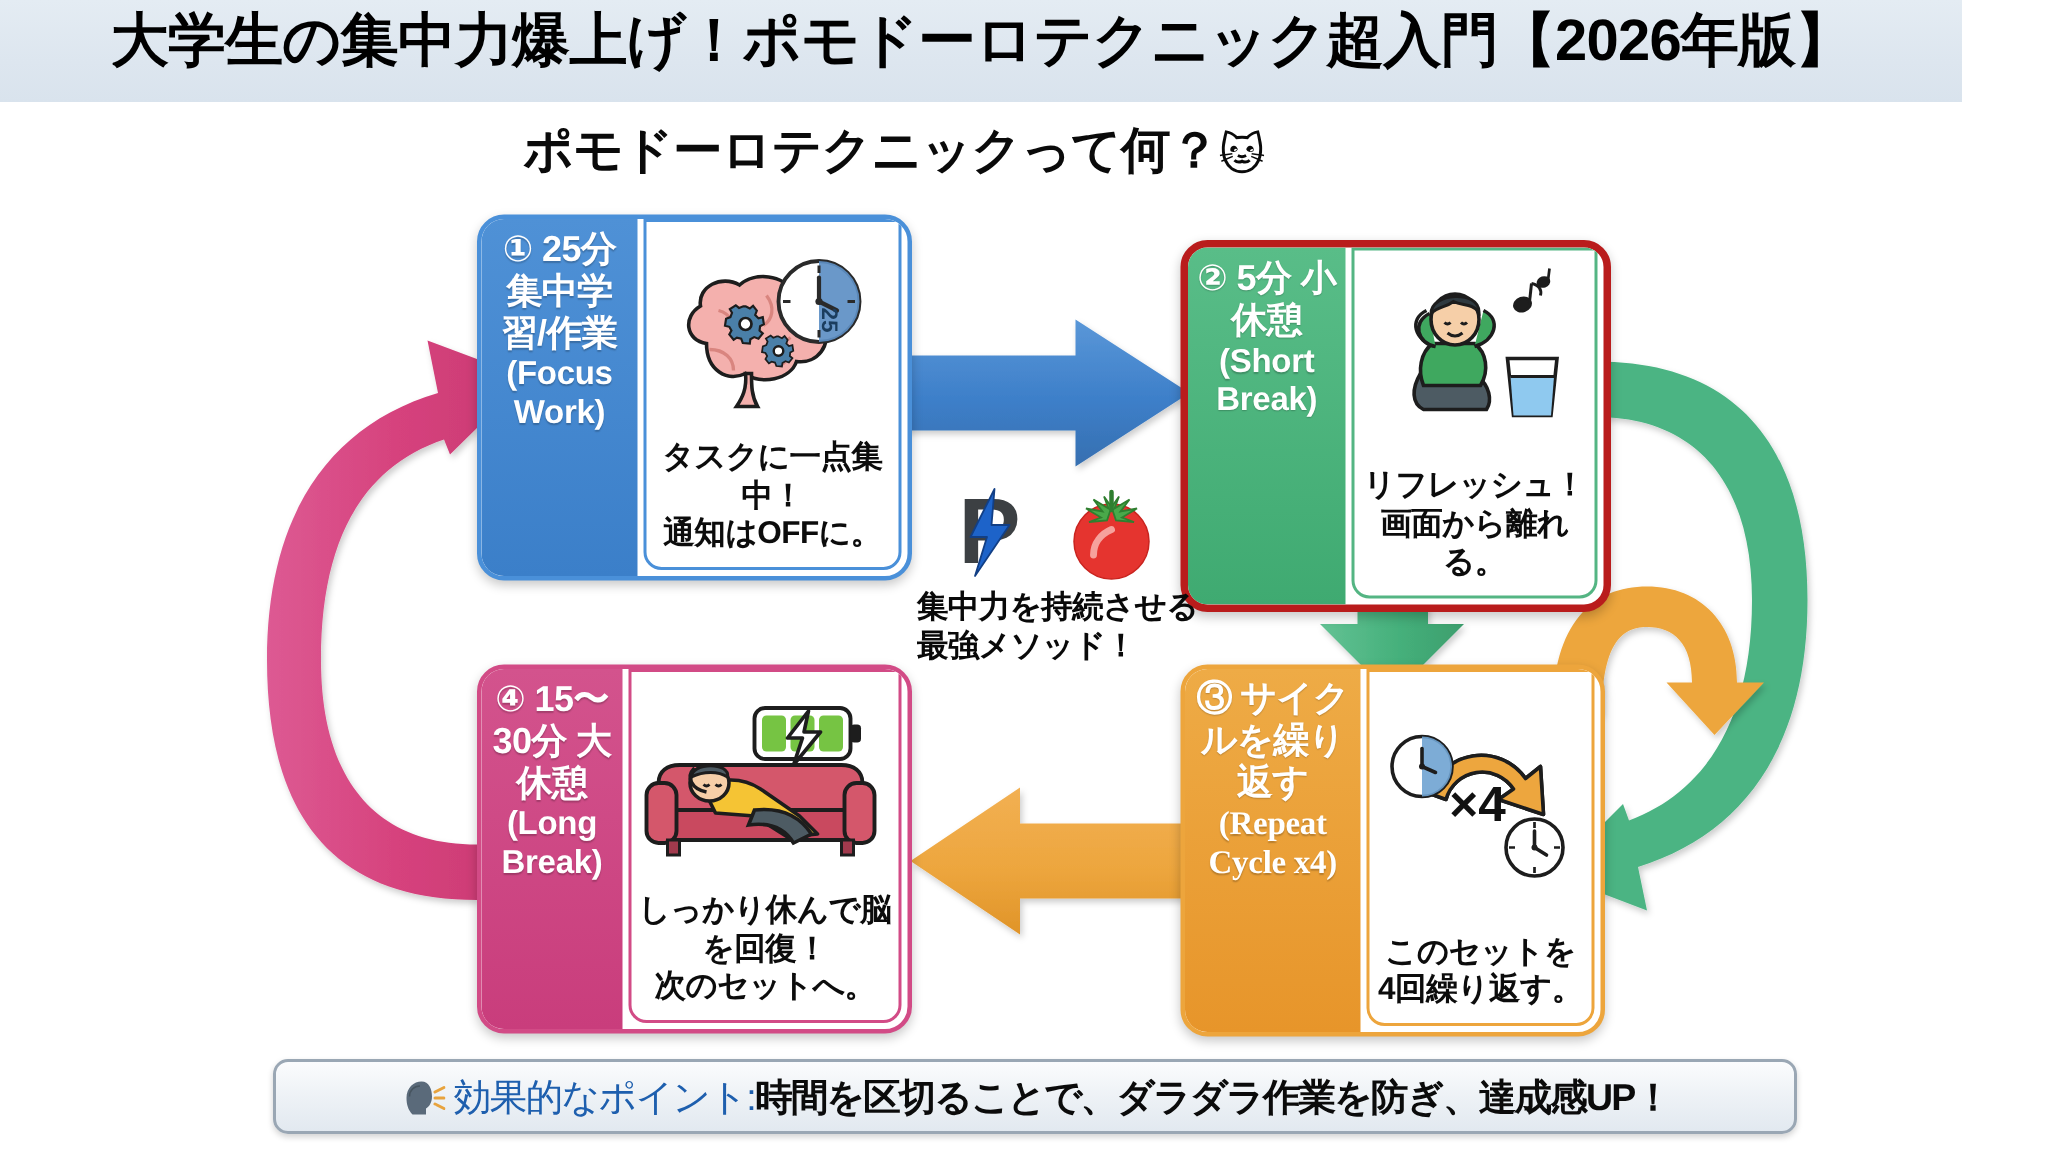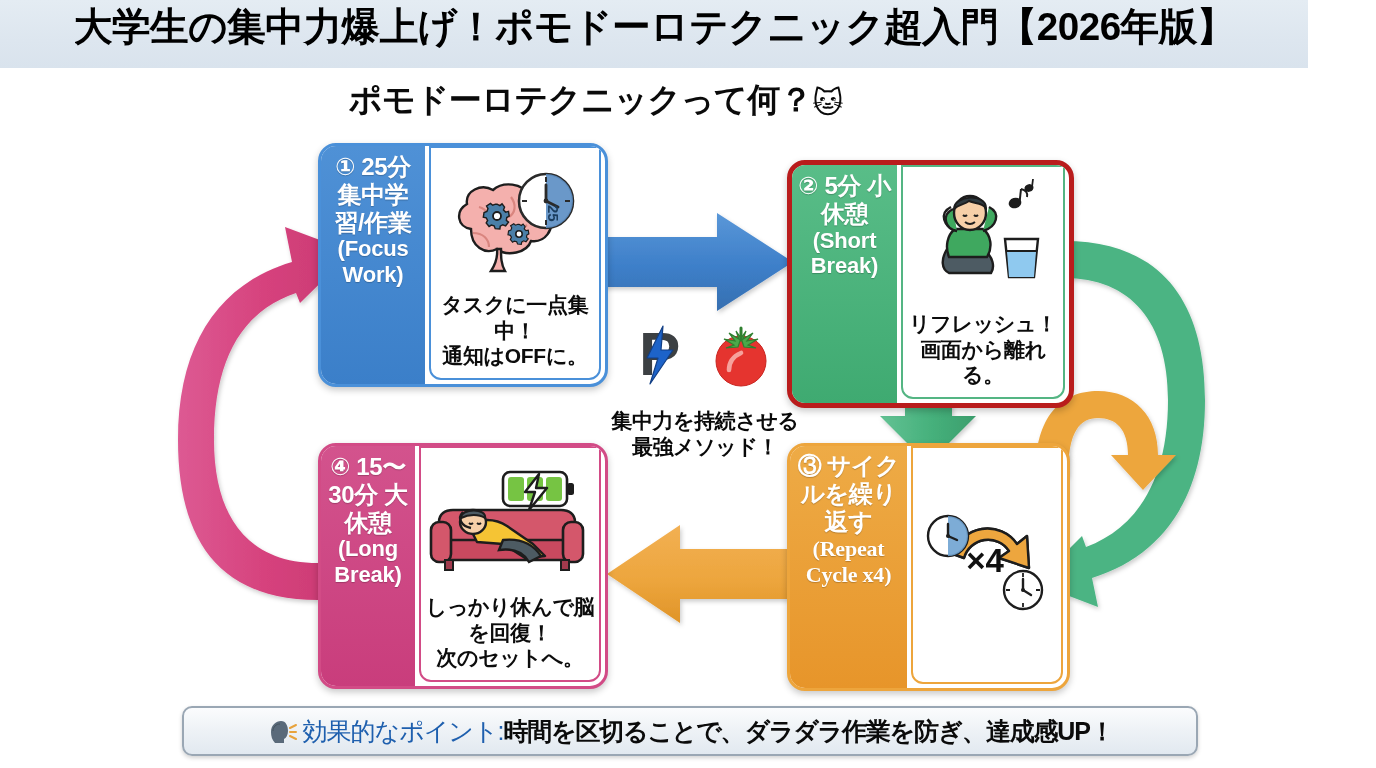--- a/index.html
+++ b/index.html
@@ -78,21 +78,21 @@
   #card4 .card-head{background:linear-gradient(180deg,#d3538d 0%,#c93d7c 100%);}
   #card4 .card-body{border:2px solid #d24b86;}
 
   
   #center-block{
     position:absolute;left:585px;top:318px;width:240px;
     display:flex;flex-direction:column;align-items:center;
   }
   #center-logos{display:flex;align-items:center;justify-content:center;height:72px;gap:2px;}
   #center-text{
-    margin-top:18px;text-align:center;font-size:21px;font-weight:bold;color:#090909;
+    margin-top:2px;font-size:21px;font-weight:bold;color:#090909;
     line-height:1.22;letter-spacing:-0.4px;white-space:pre-line;
   }
 
   
   #banner{
     position:absolute;left:182px;top:706px;width:1012px;height:46px;
     border-radius:10px;border:2px solid #9aa7b4;
     background:linear-gradient(180deg,#fbfcfd 0%,#eef2f6 48%,#e2e9f0 100%);
     box-shadow:0 2px 4px rgba(0,0,0,.18);
     display:flex;align-items:center;justify-content:center;
@@ -315,20 +315,22 @@
             <line x1="-17" y1="0" x2="-13" y2="0"></line>
           </g>
           <line x1="0" y1="0" x2="0" y2="-11" stroke="#1d1d1d" stroke-width="2.4" stroke-linecap="round"></line>
           <line x1="0" y1="0" x2="8" y2="5" stroke="#1d1d1d" stroke-width="2.4" stroke-linecap="round"></line>
           <circle cx="0" cy="0" r="2" fill="#1d1d1d"></circle>
         </g>
 
         <text x="68" y="62" text-anchor="middle" font-family="'Liberation Sans',sans-serif" font-size="33" font-weight="bold" fill="#111">×4</text>
       </svg>
     </div>
+    <div class="card-caption">このセットを
+4回繰り返す。</div>
   </div>
 </div>
 
 <div class="card" id="card4">
   <div class="card-head">
     <span class="l1">④ 15〜30分 大休憩</span>
     <span class="l2">(Long Break)</span>
   </div>
   <div class="card-body">
     <div class="card-illus">

